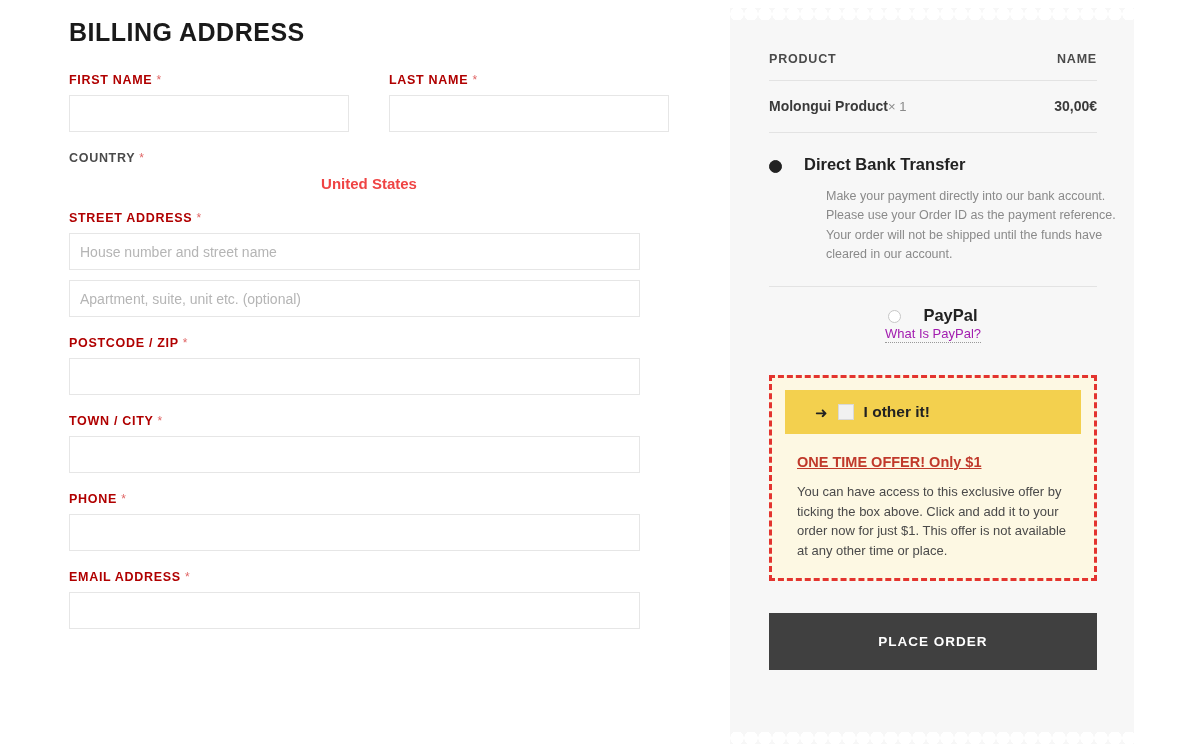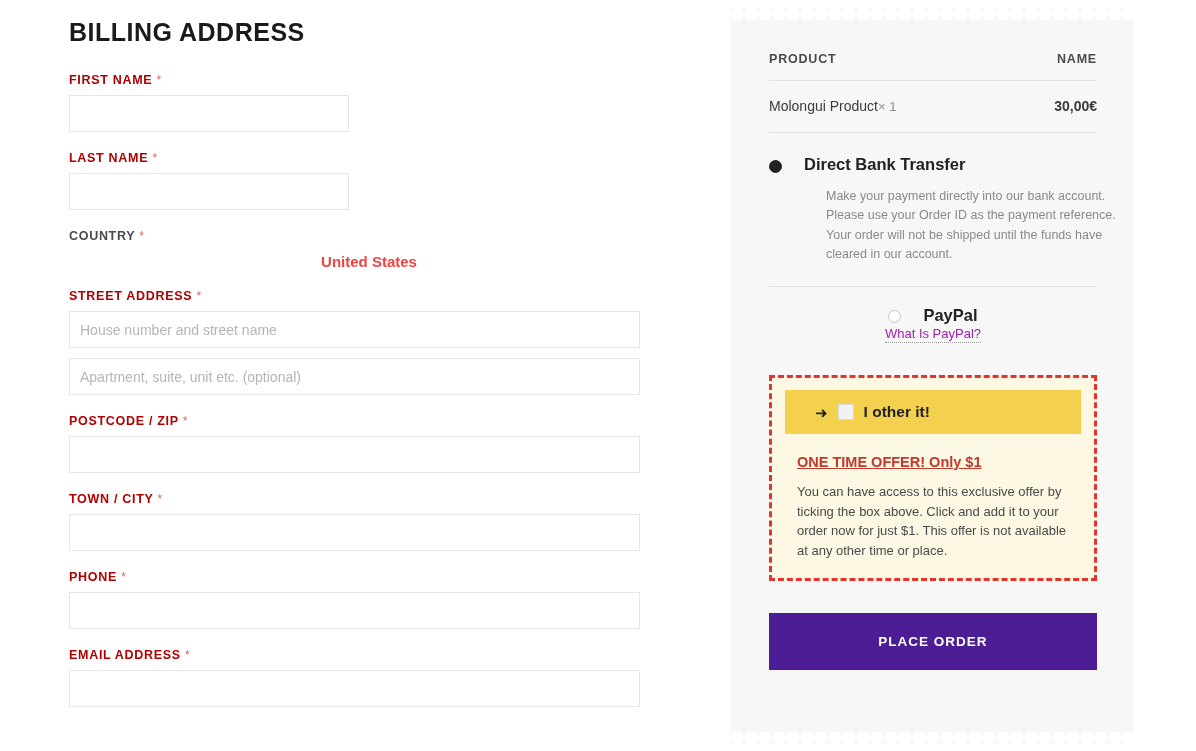--- a/index.html
+++ b/index.html
@@ -63,21 +63,20 @@
     color: #555;
     outline: none;
   }
   .txt-input::placeholder {
     color: #b5b5b5;
   }
   .row-2 {
     display: flex;
     gap: 0px;
     justify-content: space-between;
-    flex-direction: column;
   }
   .col-half {
     width: 280px;
   }
   .block {
     margin-bottom: 19px;
   }
   .block-wide {
     width: 571px;
   }
@@ -132,21 +131,21 @@
   }
   .order-line {
     display: flex;
     justify-content: space-between;
     align-items: baseline;
     border-bottom: 1px solid #e3e3e3;
     padding: 16px 0 17px 0;
   }
   .prod-name {
     font-size: 14px;
-    font-weight: normal;
+    font-weight: bold;
     color: #3a3a3a;
   }
   .prod-qty {
     font-size: 13px;
     color: #8a8a8a;
     font-weight: normal;
   }
   .prod-total {
     font-size: 14px;
     font-weight: bold;
@@ -259,21 +258,21 @@
     font-size: 13px;
     line-height: 1.5;
     color: #4a4a4a;
     width: 280px;
   }
 
   .place-order {
     margin-top: 32px;
     width: 328px;
     height: 57px;
-    background: #4c1d95;
+    background: #404040;
     color: #ffffff;
     border: none;
     font-family: "Liberation Sans", sans-serif;
     font-size: 13.5px;
     font-weight: bold;
     letter-spacing: 1px;
     cursor: pointer;
   }
 </style>
 </head>

